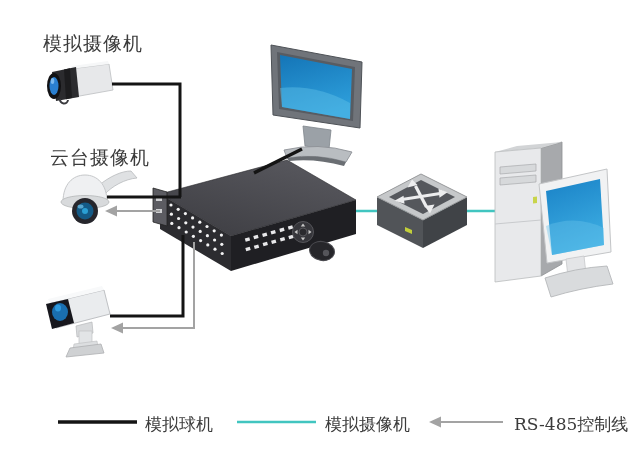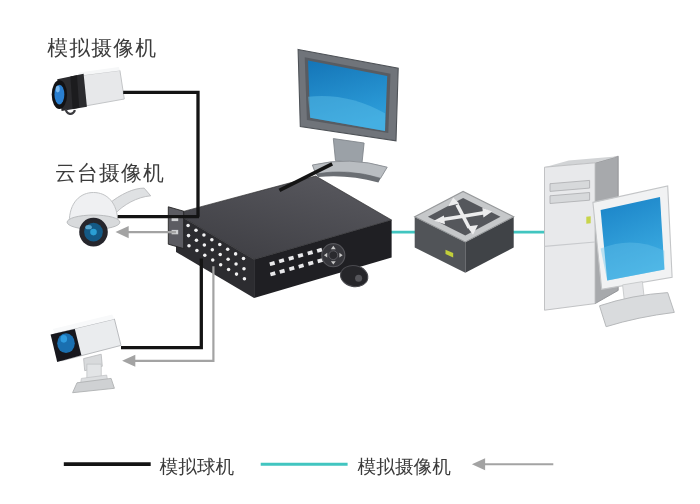--- a/index.html
+++ b/index.html
@@ -195,14 +195,15 @@
       <line class="line-rs485" x1="503" y1="422" x2="438" y2="422" stroke-width="1.8"></line>
       <polygon class="ah-gray" points="429,422 441,416.5 441,427.5"></polygon>
     </g>
   </svg>
 
   <div class="lbl" style="left:43px;top:31px">模拟摄像机</div>
   <div class="lbl" style="left:50px;top:145px">云台摄像机</div>
 
   <div class="legend-lbl" style="left:145px;top:413px">模拟球机</div>
   <div class="legend-lbl" style="left:325px;top:413px">模拟摄像机</div>
+  <div class="legend-lbl" style="left:514px;top:413px">RS-485控制线</div>
 
 </div>
 
 </body></html>

